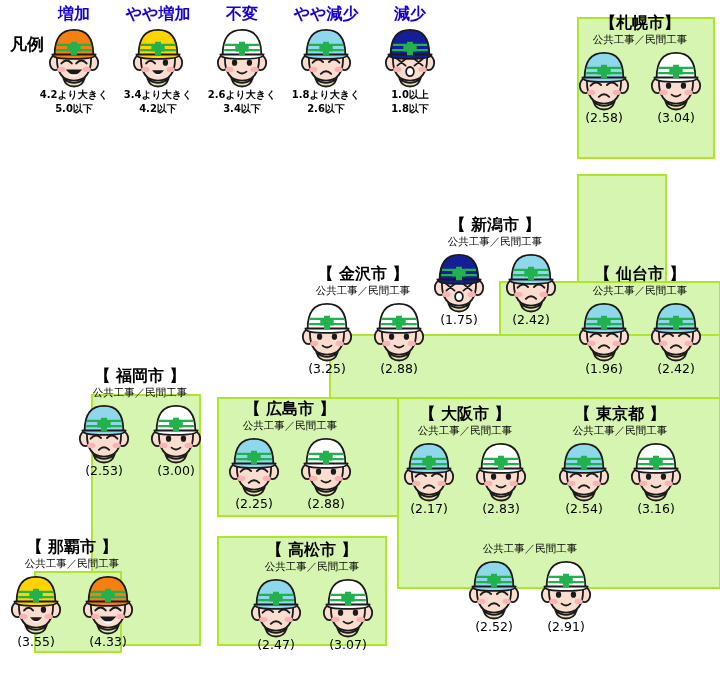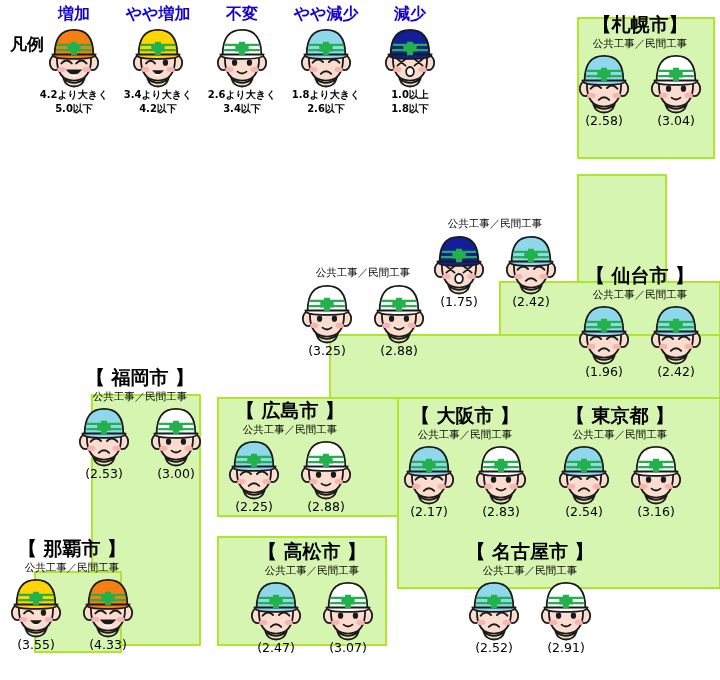--- a/index.html
+++ b/index.html
@@ -62,21 +62,21 @@
   }
 
   
   .city {
     position: absolute;
     z-index: 4;
     text-align: center;
     width: 150px;
   }
   .city-name {
-    font-size: 19px;
+    font-size: 16px;
     font-weight: bold;
     color: #000;
     line-height: 1.15;
     white-space: nowrap;
   }
   .city-sub {
     font-size: 10.5px;
     font-weight: normal;
     color: #000;
     line-height: 1.2;
@@ -353,20 +353,21 @@
 
   <path d="M25 74 Q28 84 39 84 Q50 84 53 74 Q46 79 39 79 Q32 79 25 74 Z" fill="#EDE0B5" stroke="#1a1a1a" stroke-width="2.4"></path>
 </svg>
           </div>
         <div class="fig-val">(3.04)</div>
       </div>
     </div>
   </div>
 
   <div class="city" style="left:420px; top:216px;">
+    <div class="city-name">【 新潟市 】</div>
     <div class="city-sub">公共工事／民間工事</div>
     <div class="city-figs">
       <div class="fig-wrap">
         <div>
 <svg class="worker" width="58" height="64" viewBox="0 0 78 86">
 
   <ellipse cx="14" cy="52" rx="7.5" ry="10" fill="#FBDDD0" stroke="#1a1a1a" stroke-width="2.4"></ellipse>
   <ellipse cx="64" cy="52" rx="7.5" ry="10" fill="#FBDDD0" stroke="#1a1a1a" stroke-width="2.4"></ellipse>
 
   <path d="M16 46 Q16 76 39 76 Q62 76 62 46 Q62 22 39 22 Q16 22 16 46 Z" fill="#FBDDD0" stroke="#1a1a1a" stroke-width="2.4"></path>
@@ -486,20 +487,21 @@
 
   <path d="M25 74 Q28 84 39 84 Q50 84 53 74 Q46 79 39 79 Q32 79 25 74 Z" fill="#EDE0B5" stroke="#1a1a1a" stroke-width="2.4"></path>
 </svg>
           </div>
         <div class="fig-val">(2.42)</div>
       </div>
     </div>
   </div>
 
   <div class="city" style="left:288px; top:265px;">
+    <div class="city-name">【 金沢市 】</div>
     <div class="city-sub">公共工事／民間工事</div>
     <div class="city-figs">
       <div class="fig-wrap">
         <div>
 <svg class="worker" width="58" height="64" viewBox="0 0 78 86">
 
   <ellipse cx="14" cy="52" rx="7.5" ry="10" fill="#FBDDD0" stroke="#1a1a1a" stroke-width="2.4"></ellipse>
   <ellipse cx="64" cy="52" rx="7.5" ry="10" fill="#FBDDD0" stroke="#1a1a1a" stroke-width="2.4"></ellipse>
 
   <path d="M16 46 Q16 76 39 76 Q62 76 62 46 Q62 22 39 22 Q16 22 16 46 Z" fill="#FBDDD0" stroke="#1a1a1a" stroke-width="2.4"></path>
@@ -956,21 +958,20 @@
 
   <path d="M25 74 Q28 84 39 84 Q50 84 53 74 Q46 79 39 79 Q32 79 25 74 Z" fill="#EDE0B5" stroke="#1a1a1a" stroke-width="2.4"></path>
 </svg>
           </div>
         <div class="fig-val">(3.07)</div>
       </div>
     </div>
   </div>
 
   <div class="city" style="left:455px; top:541px;">
-    <div class="city-name">【 名古屋市 】</div>
     <div class="city-sub">公共工事／民間工事</div>
     <div class="city-figs">
       <div class="fig-wrap">
         <div>
 <svg class="worker" width="58" height="64" viewBox="0 0 78 86">
 
   <ellipse cx="14" cy="52" rx="7.5" ry="10" fill="#FBDDD0" stroke="#1a1a1a" stroke-width="2.4"></ellipse>
   <ellipse cx="64" cy="52" rx="7.5" ry="10" fill="#FBDDD0" stroke="#1a1a1a" stroke-width="2.4"></ellipse>
 
   <path d="M16 46 Q16 76 39 76 Q62 76 62 46 Q62 22 39 22 Q16 22 16 46 Z" fill="#FBDDD0" stroke="#1a1a1a" stroke-width="2.4"></path>

